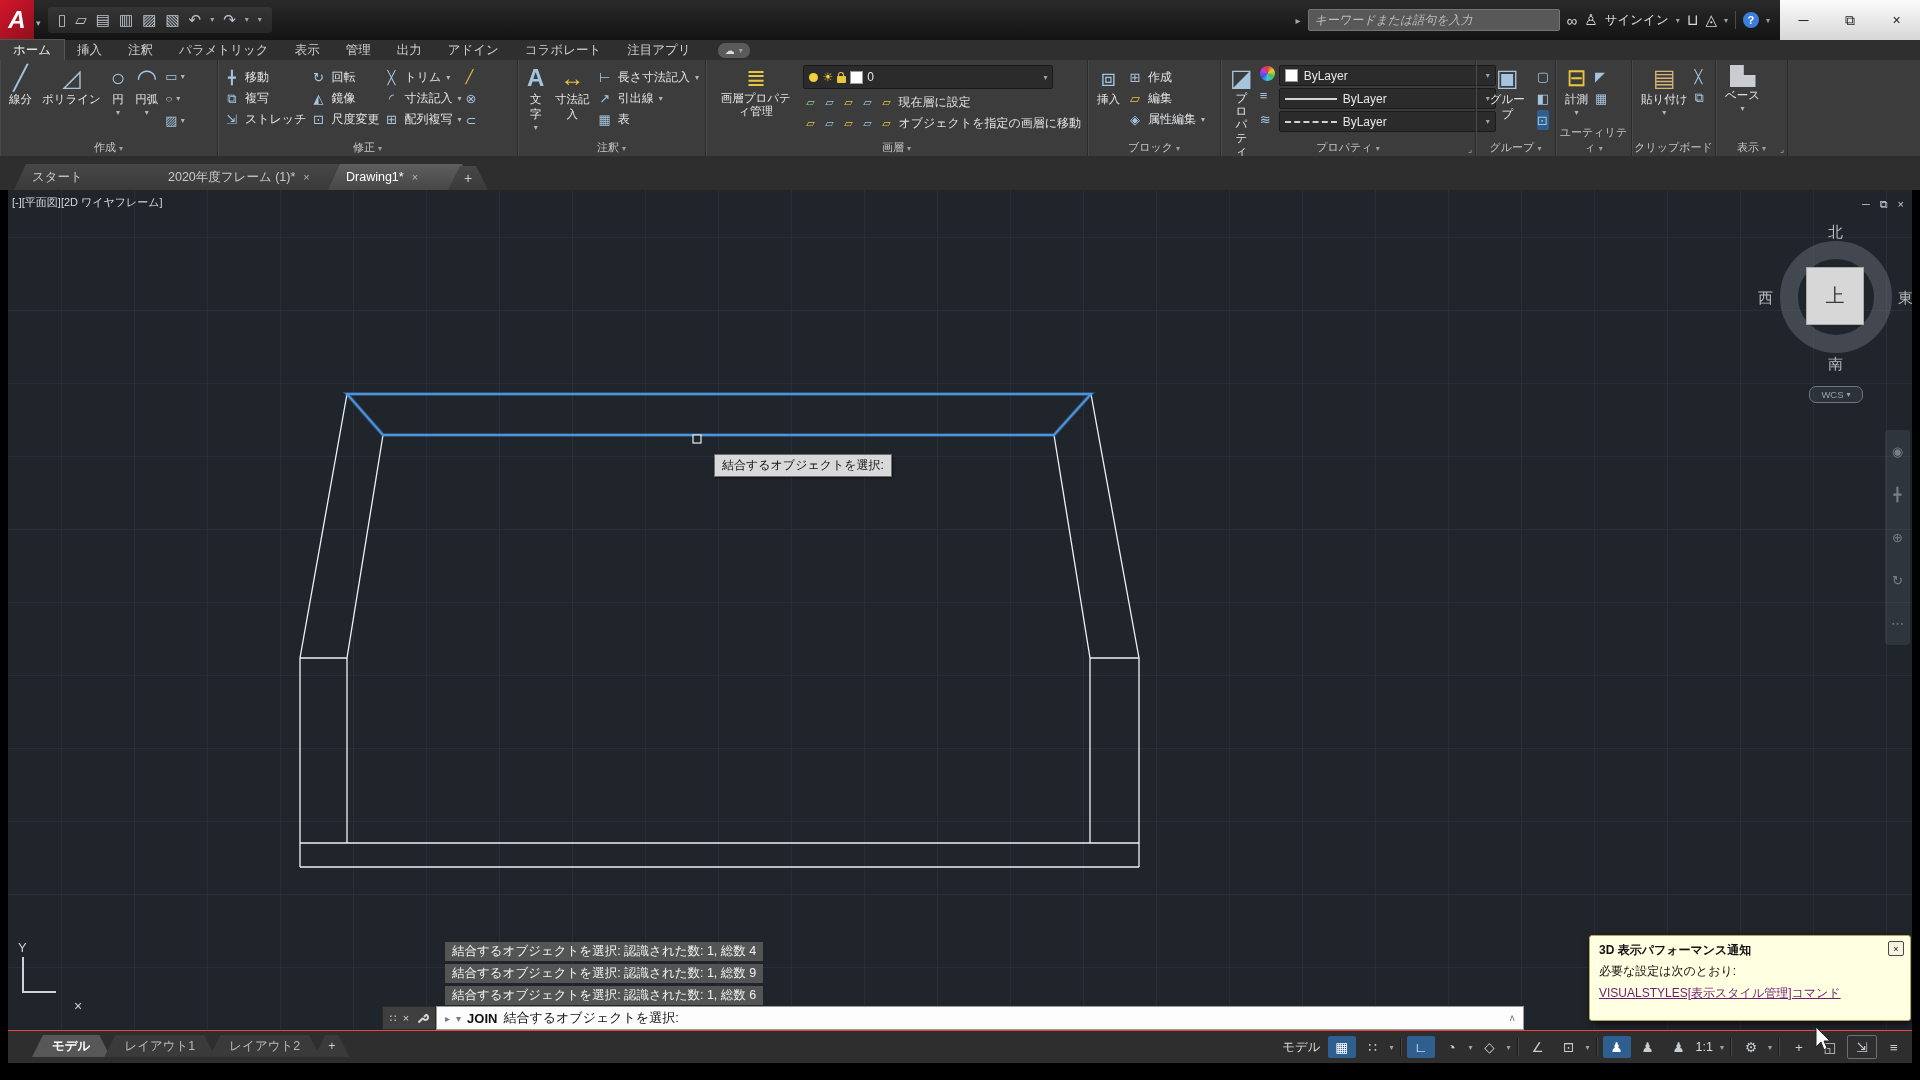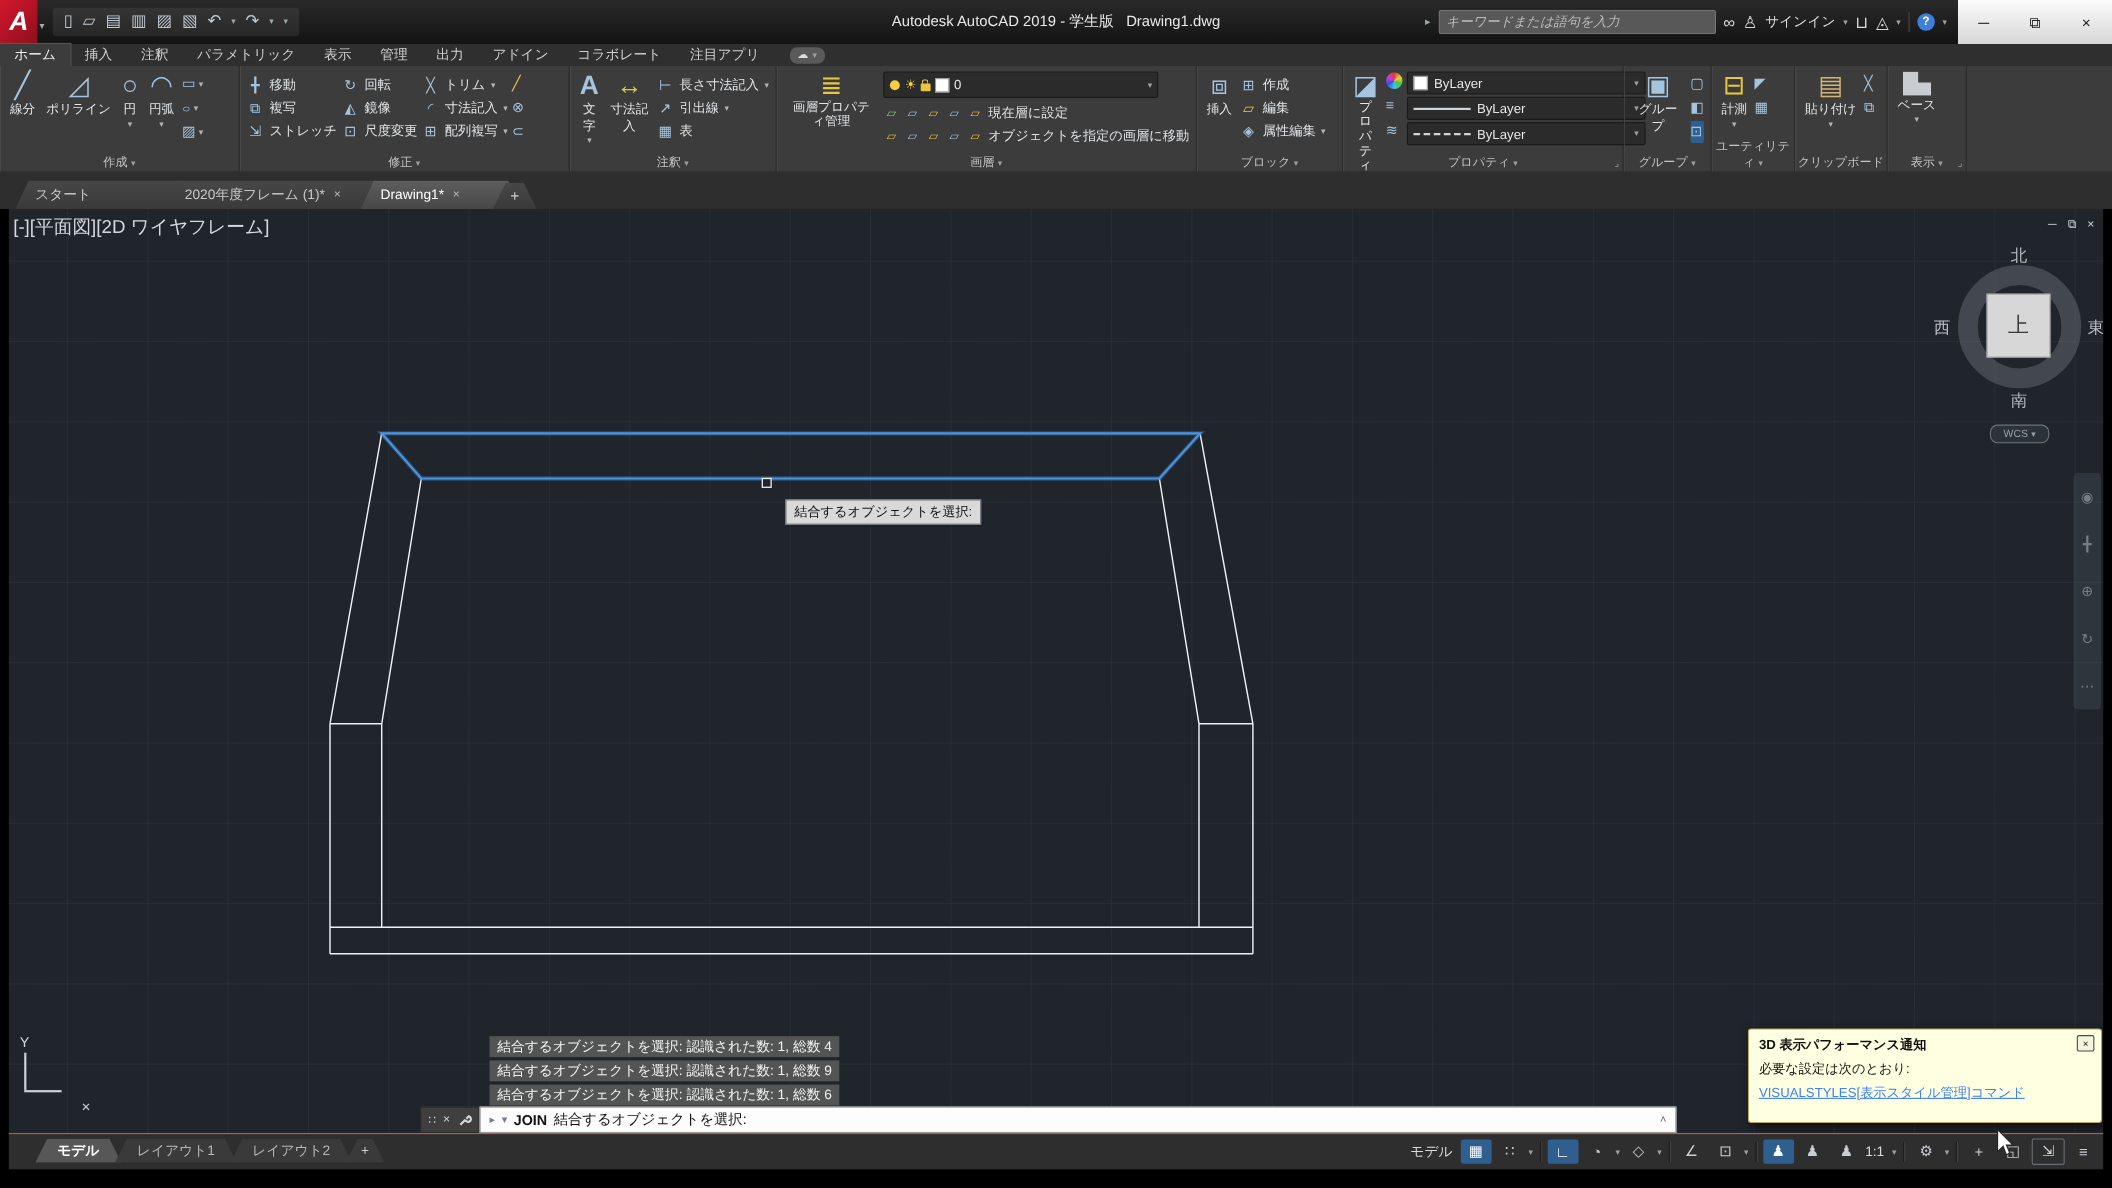--- a/index.html
+++ b/index.html
@@ -85,21 +85,21 @@
   .ftab.active{background:linear-gradient(#5e5e5e,#474747);color:#fff;margin-top:42px;}
   .ftab .x{font-size:11px;color:#b5b5b5;}
   .newtab{position:absolute;bottom:0;height:24px;width:40px;display:flex;align-items:center;justify-content:center;
     color:#ccc;background:linear-gradient(#474747,#3a3a3a);
     clip-path:polygon(12px 0,calc(100% - 12px) 0,100% 100%,0 100%);font-size:14px;}
   
   .canvas{position:absolute;left:8px;top:190px;width:1904px;height:840px;background:#20252c;overflow:hidden;
     background-image:linear-gradient(rgba(140,165,190,.07) 1px,transparent 1px),
                      linear-gradient(90deg,rgba(140,165,190,.07) 1px,transparent 1px);
     background-size:73px 73px;background-position:-20px -26px;}
-  .vplabel{position:absolute;left:4px;top:5px;color:#d5d9dd;font-size:17px;}
+  .vplabel{position:absolute;left:4px;top:5px;color:#d5d9dd;font-size:11px;}
   .vpctl{position:absolute;right:8px;top:8px;color:#ccd1d6;font-size:11px;display:flex;gap:10px;}
   .drawing{position:absolute;left:0;top:0;}
   .tooltip{position:absolute;left:706px;top:264px;background:#d9d9d9;border:1px solid #6e6e6e;color:#111;
     font-size:12px;padding:2px 7px;white-space:nowrap;box-shadow:1px 1px 2px rgba(0,0,0,.5);}
   
   .vcube{position:absolute;left:1772px;top:51px;width:112px;height:112px;}
   .vring{position:absolute;left:0;top:0;width:76px;height:76px;border:18px solid rgba(125,132,140,.38);border-radius:50%;}
   .vface{position:absolute;left:26px;top:26px;width:56px;height:56px;background:#d7d7d7;border:1px solid #aaa;
     display:flex;align-items:center;justify-content:center;color:#3a3a3a;font-size:19px;}
   .vn{position:absolute;color:#b9bdc2;font-size:15px;}
@@ -127,21 +127,21 @@
   .dock-field .exp{color:#6f7f8f;font-size:10px;}
   .cmdname{font-weight:bold;}
   .dock-caret{margin-left:auto;color:#666;font-size:10px;}
   
   .notif{position:absolute;left:1581px;top:745px;width:322px;height:86px;background:#ffffe1;
     border:1px solid #b8a25e;border-radius:3px;box-shadow:2px 3px 8px rgba(0,0,0,.65);padding:6px 9px;
     box-sizing:border-box;color:#111;font-size:12px;}
   .notif-title{font-weight:bold;margin-bottom:4px;}
   .notif-x{position:absolute;right:6px;top:5px;width:14px;height:13px;border:1px solid #4a4a4a;border-radius:2px;
     display:flex;align-items:center;justify-content:center;font-size:9px;background:#f4f4de;}
-  .notif-link{color:#3b82f6;text-decoration:underline;display:inline-block;margin-top:5px;}
+  .notif-link{color:#701a75;text-decoration:underline;display:inline-block;margin-top:5px;}
   
   .statusbar{position:absolute;left:8px;top:1030px;width:1904px;height:32px;background:#2e2e2e;border-top:1px solid #ef4444;}
   .ltabs{position:absolute;left:30px;top:4px;display:flex;}
   .ltab{height:22px;line-height:22px;padding:0 20px;font-size:12.5px;color:#b8b8b8;background:#3a3a3a;
     clip-path:polygon(11px 0,calc(100% - 11px) 0,100% 100%,0 100%);margin-left:-6px;}
   .ltab.active{background:#575757;color:#fff;font-weight:bold;}
   .ltab.plus{padding:0 14px;color:#cfcfcf;}
   .sright{position:absolute;right:4px;top:4px;display:flex;align-items:center;gap:3px;height:24px;}
   .si{min-width:24px;height:22px;display:flex;align-items:center;justify-content:center;color:#c9ced4;
     font-size:13.5px;border-radius:2px;padding:0 2px;}
@@ -166,21 +166,20 @@
       <span>▤</span>
       <span>▥</span>
       <span>▨</span>
       <span>▧</span>
       <span>↶</span>
       <span class="c">▾</span>
       <span>↷</span>
       <span class="c">▾</span>
       <span class="c">▾</span>
     </div>
-    <div class="wtitle">Autodesk AutoCAD 2019 - 学生版   Drawing1.dwg</div>
     <div class="tb-right">
       <span class="srch-exp">▸</span>
       <input class="srch" placeholder="キーワードまたは語句を入力" style="">
       <span class="tbi">∞</span>
       <span class="tbi">♙</span>
       <span class="signin-lbl">サインイン</span>
       <span class="scaret">▾</span>
       <span class="tbi">⊔</span>
       <span class="tbi">◬</span>
       <span class="scaret">▾</span>

